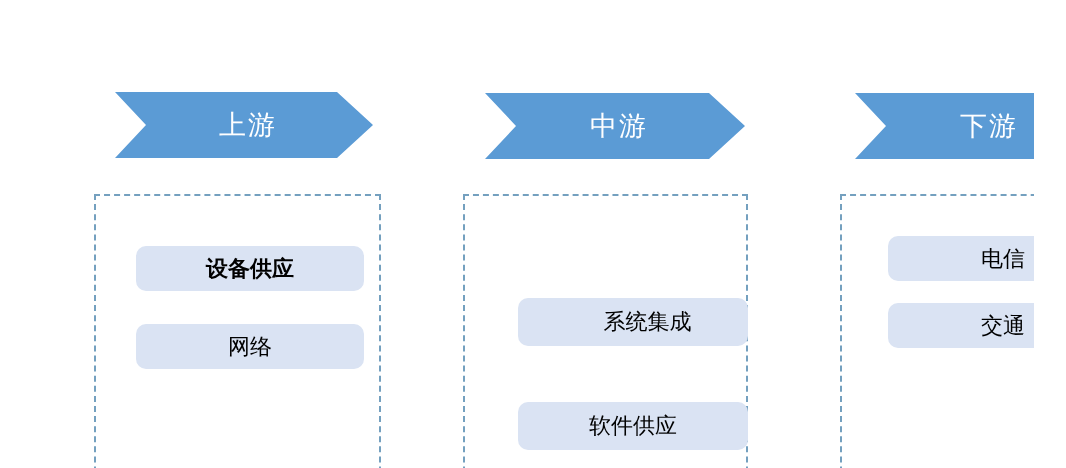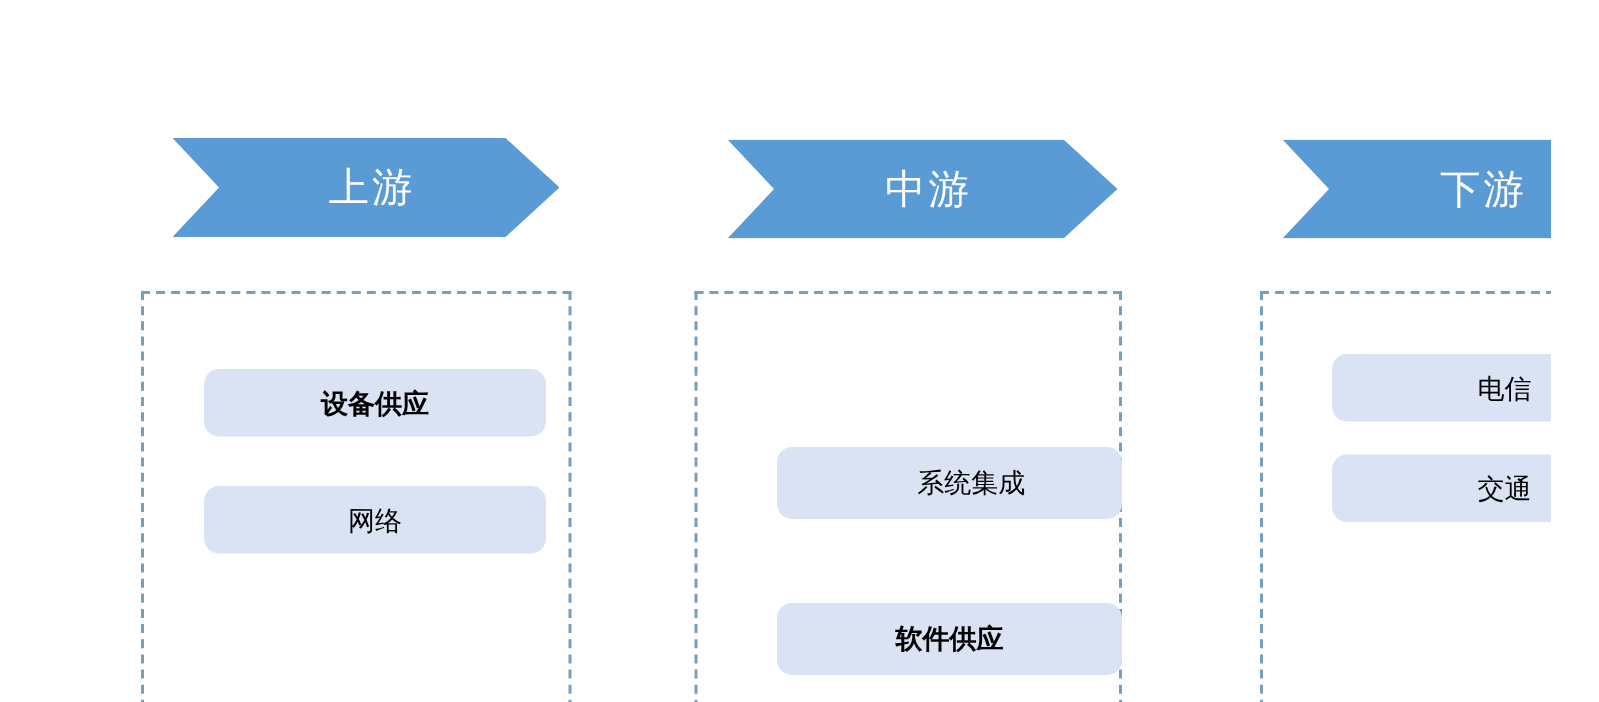--- a/index.html
+++ b/index.html
@@ -45,40 +45,40 @@
   .box{
     position:absolute;
     background:var(--box-fill);
     border-radius:10px;
     display:flex;
     align-items:center;
     justify-content:center;
   }
   .box-label{
     color:var(--box-text);
-    font-size:18px;
+    font-size:22px;
     line-height:1;
   }
   .box.bold .box-label{font-weight:bold;}
 
   
   .arrow.a1{left:35px;top:12px;width:258px;}
   .container.c1{left:14px;top:114px;width:287px;height:329px;}
   .c1 .box{left:24px;width:228px;height:45px;}
   .c1 .box:nth-child(1){top:34px;}
   .c1 .box:nth-child(2){top:112px;}
   .c1 .box:nth-child(3){top:188px;}
   .c1 .box:nth-child(4){top:263px;}
 
   
   .arrow.a2{left:405px;top:13px;width:260px;}
   .container.c2{left:383px;top:114px;width:285px;height:329px;}
   .c2 .box{left:37px;width:230px;height:48px;}
   .c2 .box:nth-child(1){top:86px;padding-left:29px;}
-  .c2 .box:nth-child(2){top:190px;font-weight:bold;}
+  .c2 .box:nth-child(2){top:190px;}
 
   
   .arrow.a3{left:775px;top:13px;width:260px;}
   .container.c3{left:760px;top:114px;width:287px;height:329px;}
   .c3 .box{left:30px;width:230px;height:45px;}
   .c3 .box:nth-child(1){top:24px;}
   .c3 .box:nth-child(2){top:91px;}
   .c3 .box:nth-child(3){top:168px;}
   .c3 .box:nth-child(4){top:237px;}
 </style>

